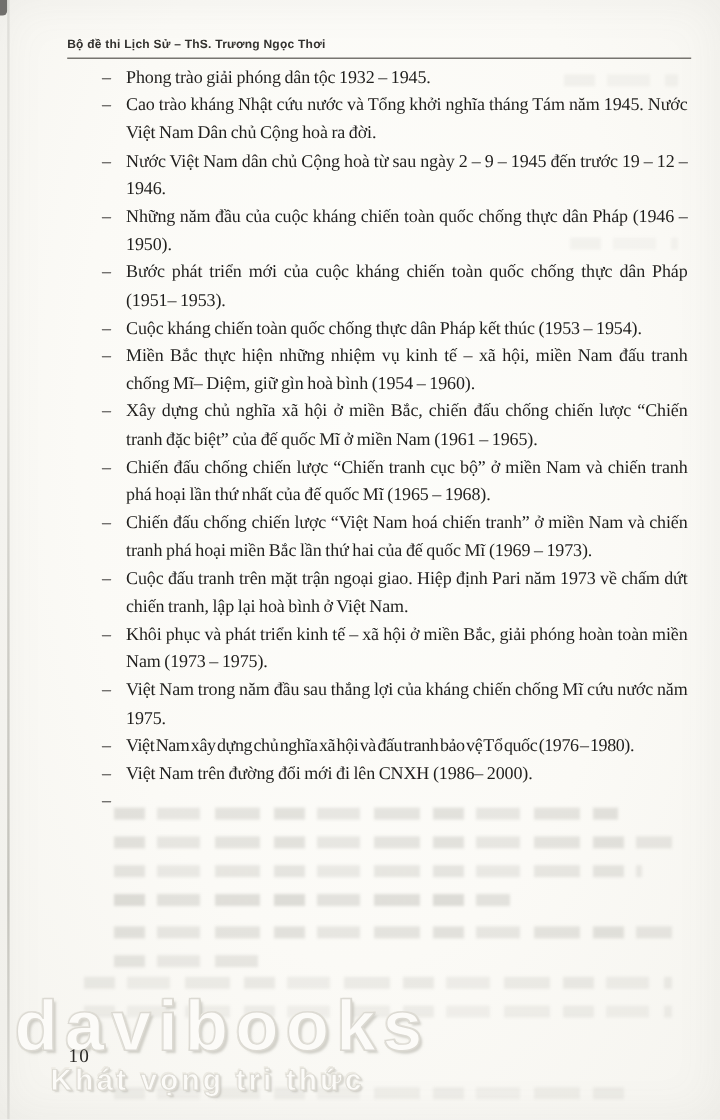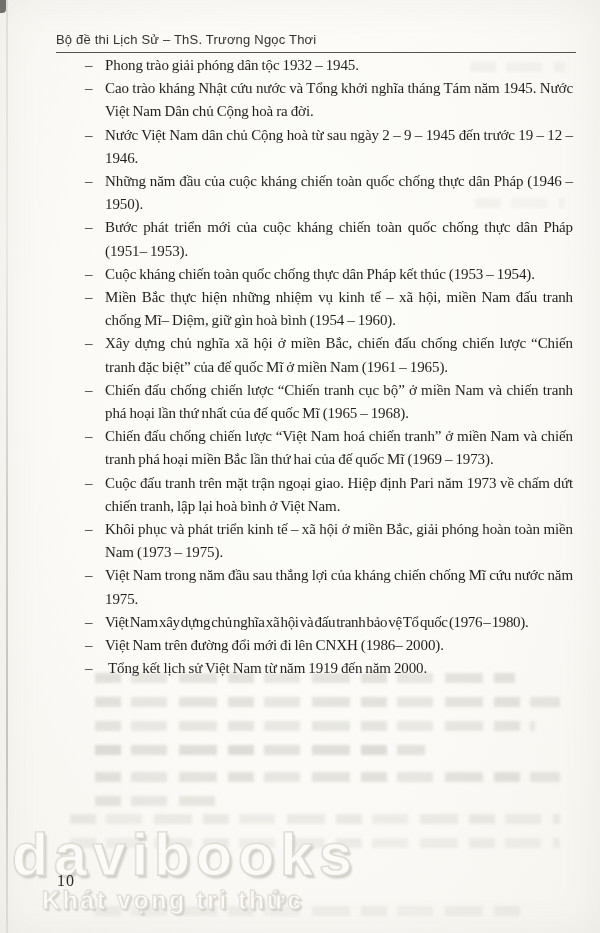--- a/index.html
+++ b/index.html
@@ -24,24 +24,25 @@
   .scan-edge {
     position:absolute; left:6px; top:0; width:1.5px; height:100%;
     background:linear-gradient(#d8d7d2 0%, #e6e5e0 25%, #c2c1ba 55%, #b5b4ac 80%, #d8d7d2 100%);
     opacity:.75;
   }
 
   
   .header {
     position:absolute; top:32px; left:56px; right:24px;
     font-family:"Liberation Sans","DejaVu Sans",sans-serif;
-    font-size:13px; letter-spacing:.2px;
+    font-size:10px; letter-spacing:.2px;
     color:#32312e;
     padding-bottom:5px;
     border-bottom:1.4px solid #56544f;
+    font-weight:bold;
   }
 
   
   .list {
     position:absolute; top:54px; left:84px; width:489px;
     margin:0; padding:0; list-style:none;
     font-size:15px; line-height:23.2px;
     color:#201f1d;
     text-align:justify;
     letter-spacing:-0.1px; word-spacing:-0.6px;
@@ -112,21 +113,21 @@
       <li><span class="dash">–</span><span class="item-text">Cuộc kháng chiến toàn quốc chống thực dân Pháp kết thúc (1953 – 1954).</span></li>
       <li><span class="dash">–</span><span class="item-text">Miền Bắc thực hiện những nhiệm vụ kinh tế – xã hội, miền Nam đấu tranh chống Mĩ– Diệm, giữ gìn hoà bình (1954 – 1960).</span></li>
       <li><span class="dash">–</span><span class="item-text">Xây dựng chủ nghĩa xã hội ở miền Bắc, chiến đấu chống chiến lược “Chiến tranh đặc biệt” của đế quốc Mĩ ở miền Nam (1961 – 1965).</span></li>
       <li><span class="dash">–</span><span class="item-text">Chiến đấu chống chiến lược “Chiến tranh cục bộ” ở miền Nam và chiến tranh phá hoại lần thứ nhất của đế quốc Mĩ (1965 – 1968).</span></li>
       <li><span class="dash">–</span><span class="item-text">Chiến đấu chống chiến lược “Việt Nam hoá chiến tranh” ở miền Nam và chiến tranh phá hoại miền Bắc lần thứ hai của đế quốc Mĩ (1969 – 1973).</span></li>
       <li><span class="dash">–</span><span class="item-text">Cuộc đấu tranh trên mặt trận ngoại giao. Hiệp định Pari năm 1973 về chấm dứt chiến tranh, lập lại hoà bình ở Việt Nam.</span></li>
       <li><span class="dash">–</span><span class="item-text">Khôi phục và phát triển kinh tế – xã hội ở miền Bắc, giải phóng hoàn toàn miền Nam (1973 – 1975).</span></li>
       <li><span class="dash">–</span><span class="item-text">Việt Nam trong năm đầu sau thắng lợi của kháng chiến chống Mĩ cứu nước năm 1975.</span></li>
       <li><span class="dash">–</span><span class="item-text">Việt Nam xây dựng chủ nghĩa xã hội và đấu tranh bảo vệ Tổ quốc (1976 – 1980).</span></li>
       <li><span class="dash">–</span><span class="item-text">Việt Nam trên đường đổi mới đi lên CNXH (1986– 2000).</span></li>
-      <li><span class="dash">–</span><span class="item-text">Tổng kết lịch sử Việt Nam từ năm 1919 đến năm 2000.</span></li>
+      <li><span class="dash">–</span></li>
     </ul>
 
   <div class="bleed" style="top:62px;  left:470px; width:95px;  opacity:.18;"></div>
   <div class="bleed" style="top:198px; left:475px; width:90px;  opacity:.16;"></div>
   <div class="bleed" style="top:673px; left:95px;  width:420px; opacity:.45;"></div>
   <div class="bleed" style="top:697px; left:95px;  width:465px; opacity:.45;"></div>
   <div class="bleed" style="top:721px; left:95px;  width:440px; opacity:.40;"></div>
   <div class="bleed" style="top:745px; left:95px;  width:330px; opacity:.55;"></div>
   <div class="bleed" style="top:772px; left:95px;  width:465px; opacity:.45;"></div>
   <div class="bleed" style="top:796px; left:95px;  width:120px; opacity:.40;"></div>

